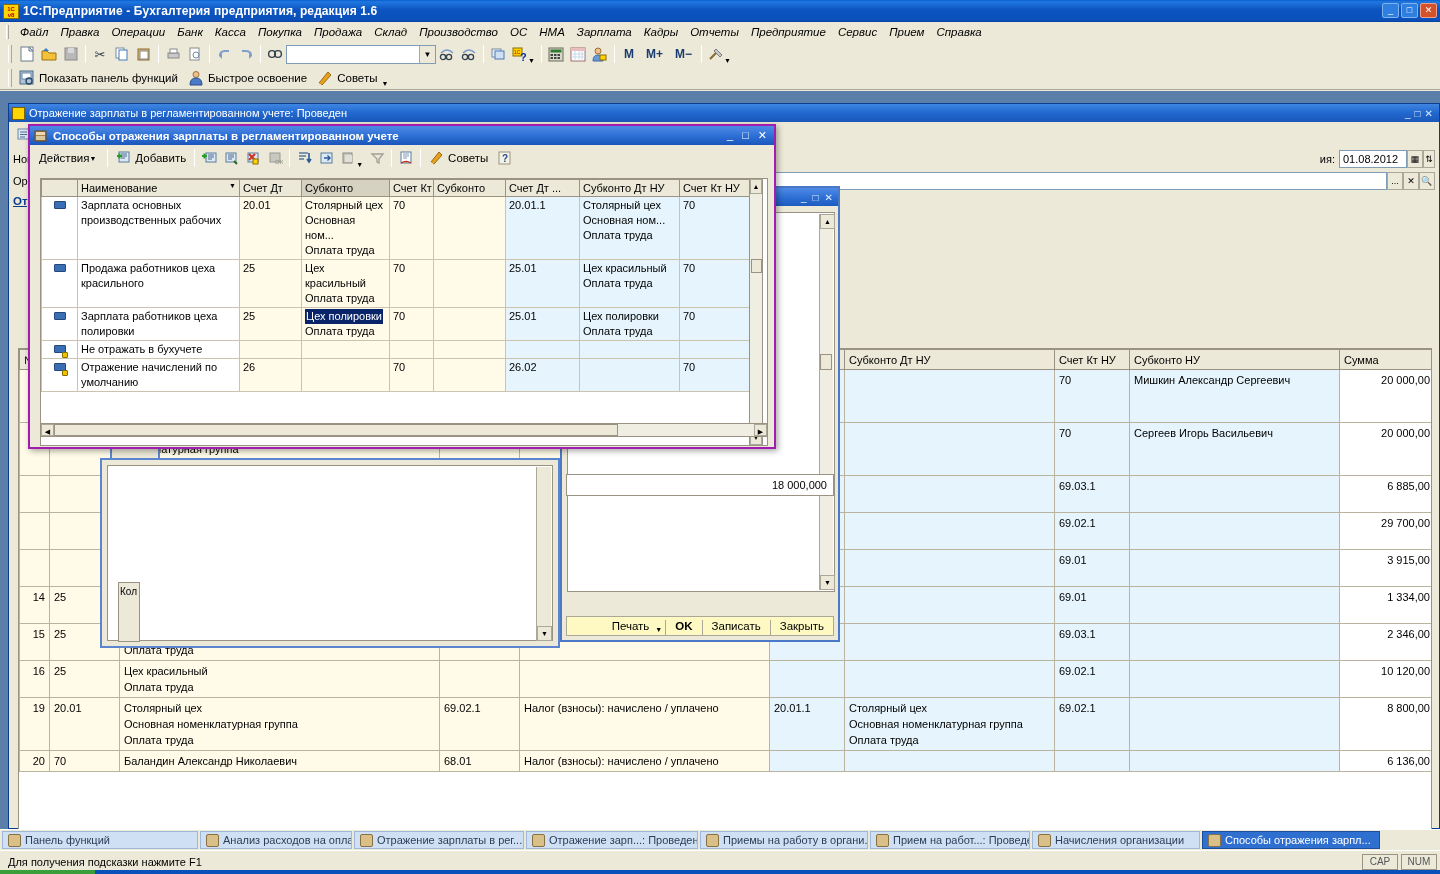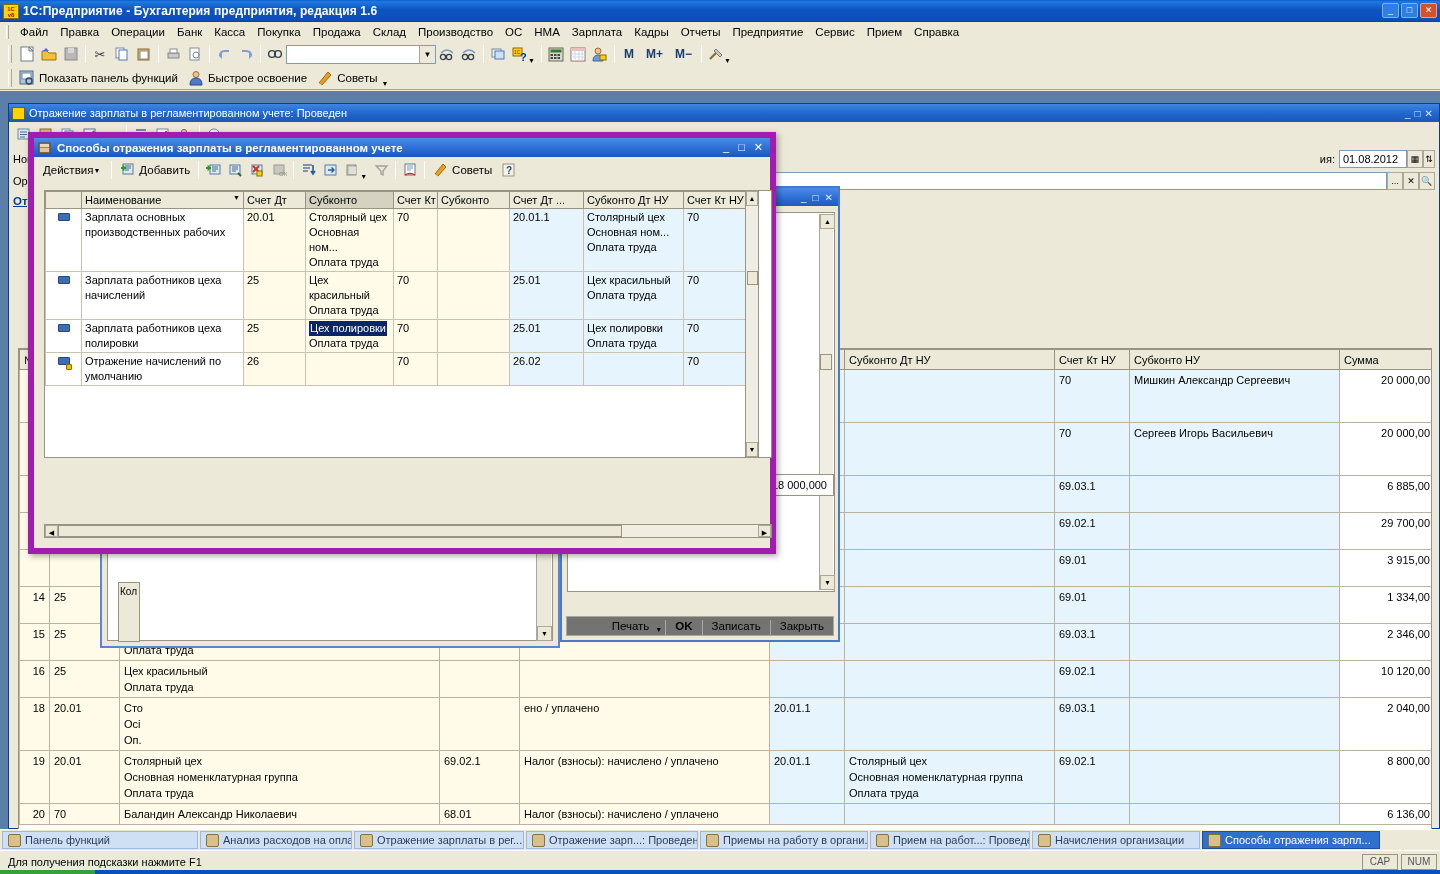--- a/index.html
+++ b/index.html
@@ -33,21 +33,21 @@
     color: #fff; font-size: 9px; line-height: 13px; text-align: center;
   }
   .wbtn.close { background: #d4522a; border-color: #f0a08a; }
 
   
   .menubar {
     position: absolute; left: 0; top: 22px; width: 1440px; height: 20px;
     background: #ece9d8; display: flex; align-items: center; padding-left: 6px;
   }
   .menubar .grip { width: 3px; height: 14px; border-left: 1px solid #fff; border-right: 1px solid #aca899; margin-right: 5px; }
-  .menubar .mi { padding: 2px 6px; font-size: 11.5px; color: #000; white-space: nowrap; }
+  .menubar .mi { padding: 2px 6px; font-size: 11.5px; color: #000; white-space: nowrap; font-style: italic; }
 
   
   .toolbar1 {
     position: absolute; left: 0; top: 42px; width: 1440px; height: 24px;
     background: #ece9d8; display: flex; align-items: center; padding-left: 4px;
   }
   .tb-grip { width: 4px; height: 18px; border-left: 1px solid #fff; border-right: 1px solid #aca899; margin: 0 4px; }
   .tbtn {
     width: 22px; height: 21px; display: flex; align-items: center; justify-content: center;
     font-size: 13px; color: #33414f;
@@ -147,29 +147,29 @@
     background: #ece9d8; border: 2px solid #4a79c8;
   }
   .win3-title {
     height: 18px; background: linear-gradient(180deg,#4f8ae6 0%,#2c6ed4 55%,#1e5bbe 100%);
     display: flex; align-items: center; justify-content: flex-end; padding-right: 5px;
     color: #e6efff; font-size: 10px; gap: 6px;
   }
   .win3-grid { position: absolute; left: 5px; top: 24px; width: 268px; height: 380px; background: #fff; border: 1px solid #9a9384; }
   .win3-buttons {
     position: absolute; left: 4px; bottom: 4px; right: 4px; height: 20px;
-    border: 1px solid #aca899; background: #737373; display: flex; align-items: flex-end;
+    border: 1px solid #aca899; background: #fef9c3; display: flex; align-items: flex-end;
     justify-content: flex-end;
   }
   .win3-buttons .b { padding: 0 9px; line-height: 18px; font-size: 11.5px; }
 
   
   .modal {
-    position: absolute; left: 28px; top: 132px; width: 748px; height: 422px;
-    background: #ece9d8; border: 6px solid #a21caf;
+    position: absolute; left: 28px; top: 124px; width: 748px; height: 325px;
+    background: #ece9d8; border: 2px solid #a21caf;
     box-shadow: 2px 2px 6px rgba(0,0,0,.35);
   }
   .modal-title {
     height: 19px; background: linear-gradient(180deg,#4f8ae6 0%,#2c6ed4 55%,#1a56bb 100%);
     color: #fff; font-weight: bold; font-size: 11.5px;
     display: flex; align-items: center; padding-left: 4px;
   }
   .modal-title .micon { width: 14px; height: 14px; margin-right: 5px; }
   .modal-wbtns { margin-left: auto; display: flex; gap: 9px; padding-right: 7px; font-size: 11px; font-weight: normal; }
   .modal-toolbar { height: 25px; display: flex; align-items: center; padding-left: 4px; background: #ece9d8; }
@@ -676,36 +676,20 @@
                 <span class="cellline">Цех красильный</span>
                 <span class="cellline">Оплата труда</span>
               </td>
               <td class="bu"></td>
               <td class="bu"></td>
               <td class="nu"></td>
               <td class="nu"></td>
               <td class="nu">69.02.1</td>
               <td class="nu"></td>
               <td class="num">10 120,00</td>
-            </tr>
-            <tr>
-              <td class="c-num">18</td>
-              <td class="bu">20.01</td>
-              <td class="bu">
-                <span class="cellline">Сто</span>
-                <span class="cellline">Осі</span>
-                <span class="cellline">Оп.</span>
-              </td>
-              <td class="bu"></td>
-              <td class="bu">ено / уплачено</td>
-              <td class="nu">20.01.1</td>
-              <td class="nu"></td>
-              <td class="nu">69.03.1</td>
-              <td class="nu"></td>
-              <td class="num">2 040,00</td>
             </tr>
             <tr>
               <td class="c-num">19</td>
               <td class="bu">20.01</td>
               <td class="bu">
                 <span class="cellline">Столярный цех</span>
                 <span class="cellline">Основная номенклатурная группа</span>
                 <span class="cellline">Оплата труда</span>
               </td>
               <td class="bu">69.02.1</td>
@@ -934,21 +918,21 @@
               <td class="m-nu">20.01.1</td>
               <td class="m-nu">
                 <span class="cellline">Столярный цех</span>
                 <span class="cellline">Основная ном...</span>
                 <span class="cellline">Оплата труда</span>
               </td>
               <td class="m-nu">70</td>
             </tr>
             <tr>
               <td class="m-plain" style="text-align:center"><span class="icwrap"><span class="rowicon"></span></span></td>
-              <td class="m-plain">Зарплата работников цеха начислений</td>
+              <td class="m-plain">Продажа работников цеха красильного</td>
               <td class="m-bu">25</td>
               <td class="m-bu">
                 <span class="cellline">Цех красильный</span>
                 <span class="cellline">Оплата труда</span>
               </td>
               <td class="m-bu">70</td>
               <td class="m-bu"></td>
               <td class="m-nu">25.01</td>
               <td class="m-nu">
                 <span class="cellline">Цех красильный</span>
@@ -965,20 +949,31 @@
               <td class="m-bu"></td>
               <td class="m-nu">25.01</td>
               <td class="m-nu">
                 <span class="cellline">Цех полировки</span>
                 <span class="cellline">Оплата труда</span>
               </td>
               <td class="m-nu">70</td>
             </tr>
             <tr>
               <td class="m-plain" style="text-align:center"><span class="icwrap"><span class="rowicon"></span><span class="badge"></span></span></td>
+              <td class="m-plain">Не отражать в бухучете</td>
+              <td class="m-bu"></td>
+              <td class="m-bu"></td>
+              <td class="m-bu"></td>
+              <td class="m-bu"></td>
+              <td class="m-nu"></td>
+              <td class="m-nu"></td>
+              <td class="m-nu"></td>
+            </tr>
+            <tr>
+              <td class="m-plain" style="text-align:center"><span class="icwrap"><span class="rowicon"></span><span class="badge"></span></span></td>
               <td class="m-plain">Отражение начислений по умолчанию</td>
               <td class="m-bu">26</td>
               <td class="m-bu"></td>
               <td class="m-bu">70</td>
               <td class="m-bu"></td>
               <td class="m-nu">26.02</td>
               <td class="m-nu"></td>
               <td class="m-nu">70</td>
             </tr>
           </tbody>

